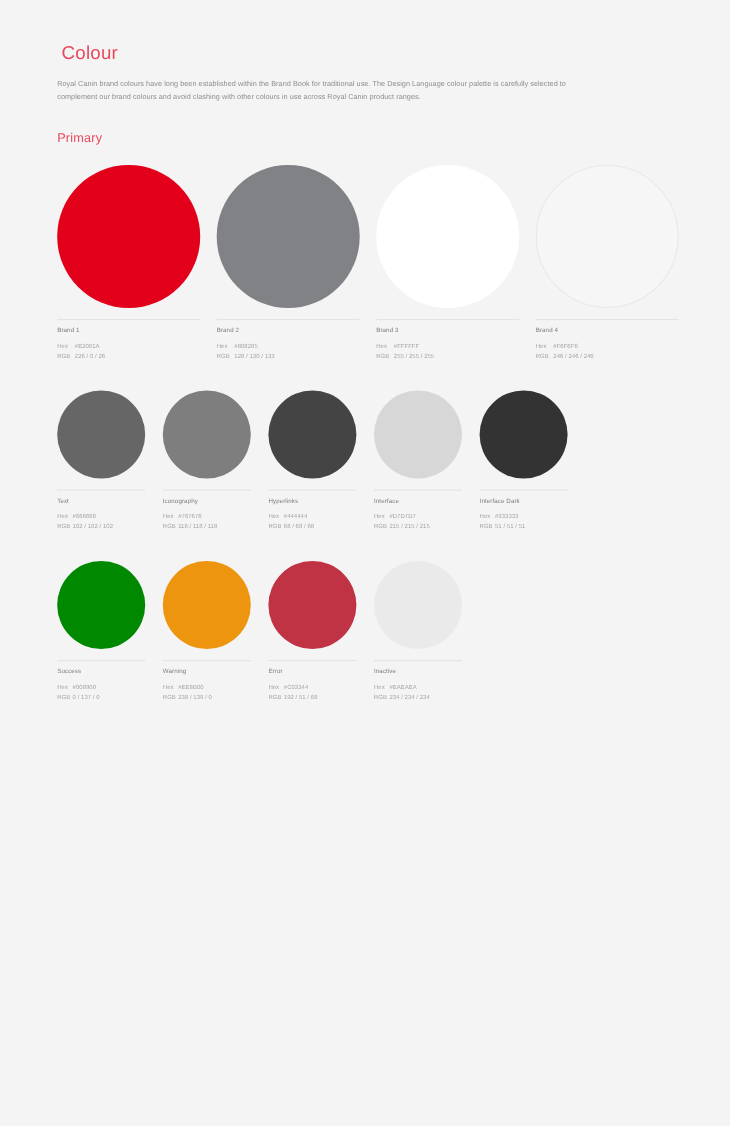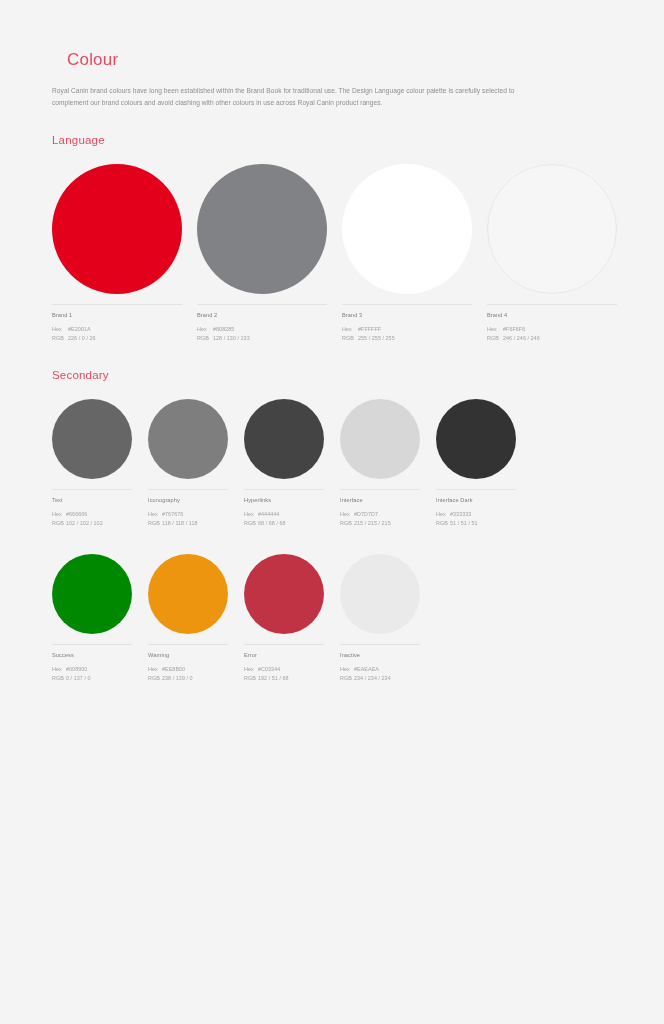--- a/index.html
+++ b/index.html
@@ -14,21 +14,21 @@
     overflow: hidden;
   }
   .page {
     position: relative;
     width: 664px;
     height: 1024px;
     box-sizing: border-box;
     padding: 0 52px;
   }
   .page-title {
-    margin: 15px;
+    margin: 4px;
     padding-top: 35px;
     font-size: 17px;
     font-weight: 400;
     letter-spacing: 0.2px;
     color: #e8364f;
   }
   .intro {
     margin: 12px 0 0 0;
     width: 470px;
     font-size: 6.6px;
@@ -104,21 +104,21 @@
 <body style="background: rgb(244, 244, 244);">
 
 <div class="page">
 
   <h1 class="page-title" style="color: rgb(232, 72, 92);">Colour</h1>
 
   <p class="intro">Royal Canin brand colours have long been established within the Brand Book for traditional use. The Design Language colour palette is carefully selected to complement our brand colours and avoid clashing with other colours in use across Royal Canin product ranges.</p>
 
   <div id="sections-root">
       <div class="section">
-        <h2 class="section-title">Language</h2>
+        <h2 class="section-title">Primary</h2>
         <div class="swatch-row row-primary">
           <div class="swatch-col">
             <div class="swatch-dot" style="background: rgb(226, 0, 26);"></div>
             <div class="swatch-rule" style="background: rgb(227, 227, 227);"></div>
             <div class="swatch-name">Brand 1</div>
             <div class="swatch-meta">
               <div class="meta-line">
                 <span class="meta-key">Hex</span>
                 <span class="meta-val">#E2001A</span>
               </div>
@@ -169,21 +169,20 @@
               </div>
               <div class="meta-line">
                 <span class="meta-key">RGB</span>
                 <span class="meta-val">246 / 246 / 246</span>
               </div>
             </div>
           </div>
         </div>
       </div>
       <div class="section">
-        <h2 class="section-title">Secondary</h2>
         <div class="swatch-row row-secondary">
           <div class="swatch-col">
             <div class="swatch-dot" style="background: rgb(102, 102, 102);"></div>
             <div class="swatch-rule" style="background: rgb(227, 227, 227);"></div>
             <div class="swatch-name">Text</div>
             <div class="swatch-meta">
               <div class="meta-line">
                 <span class="meta-key">Hex</span>
                 <span class="meta-val">#666666</span>
               </div>

